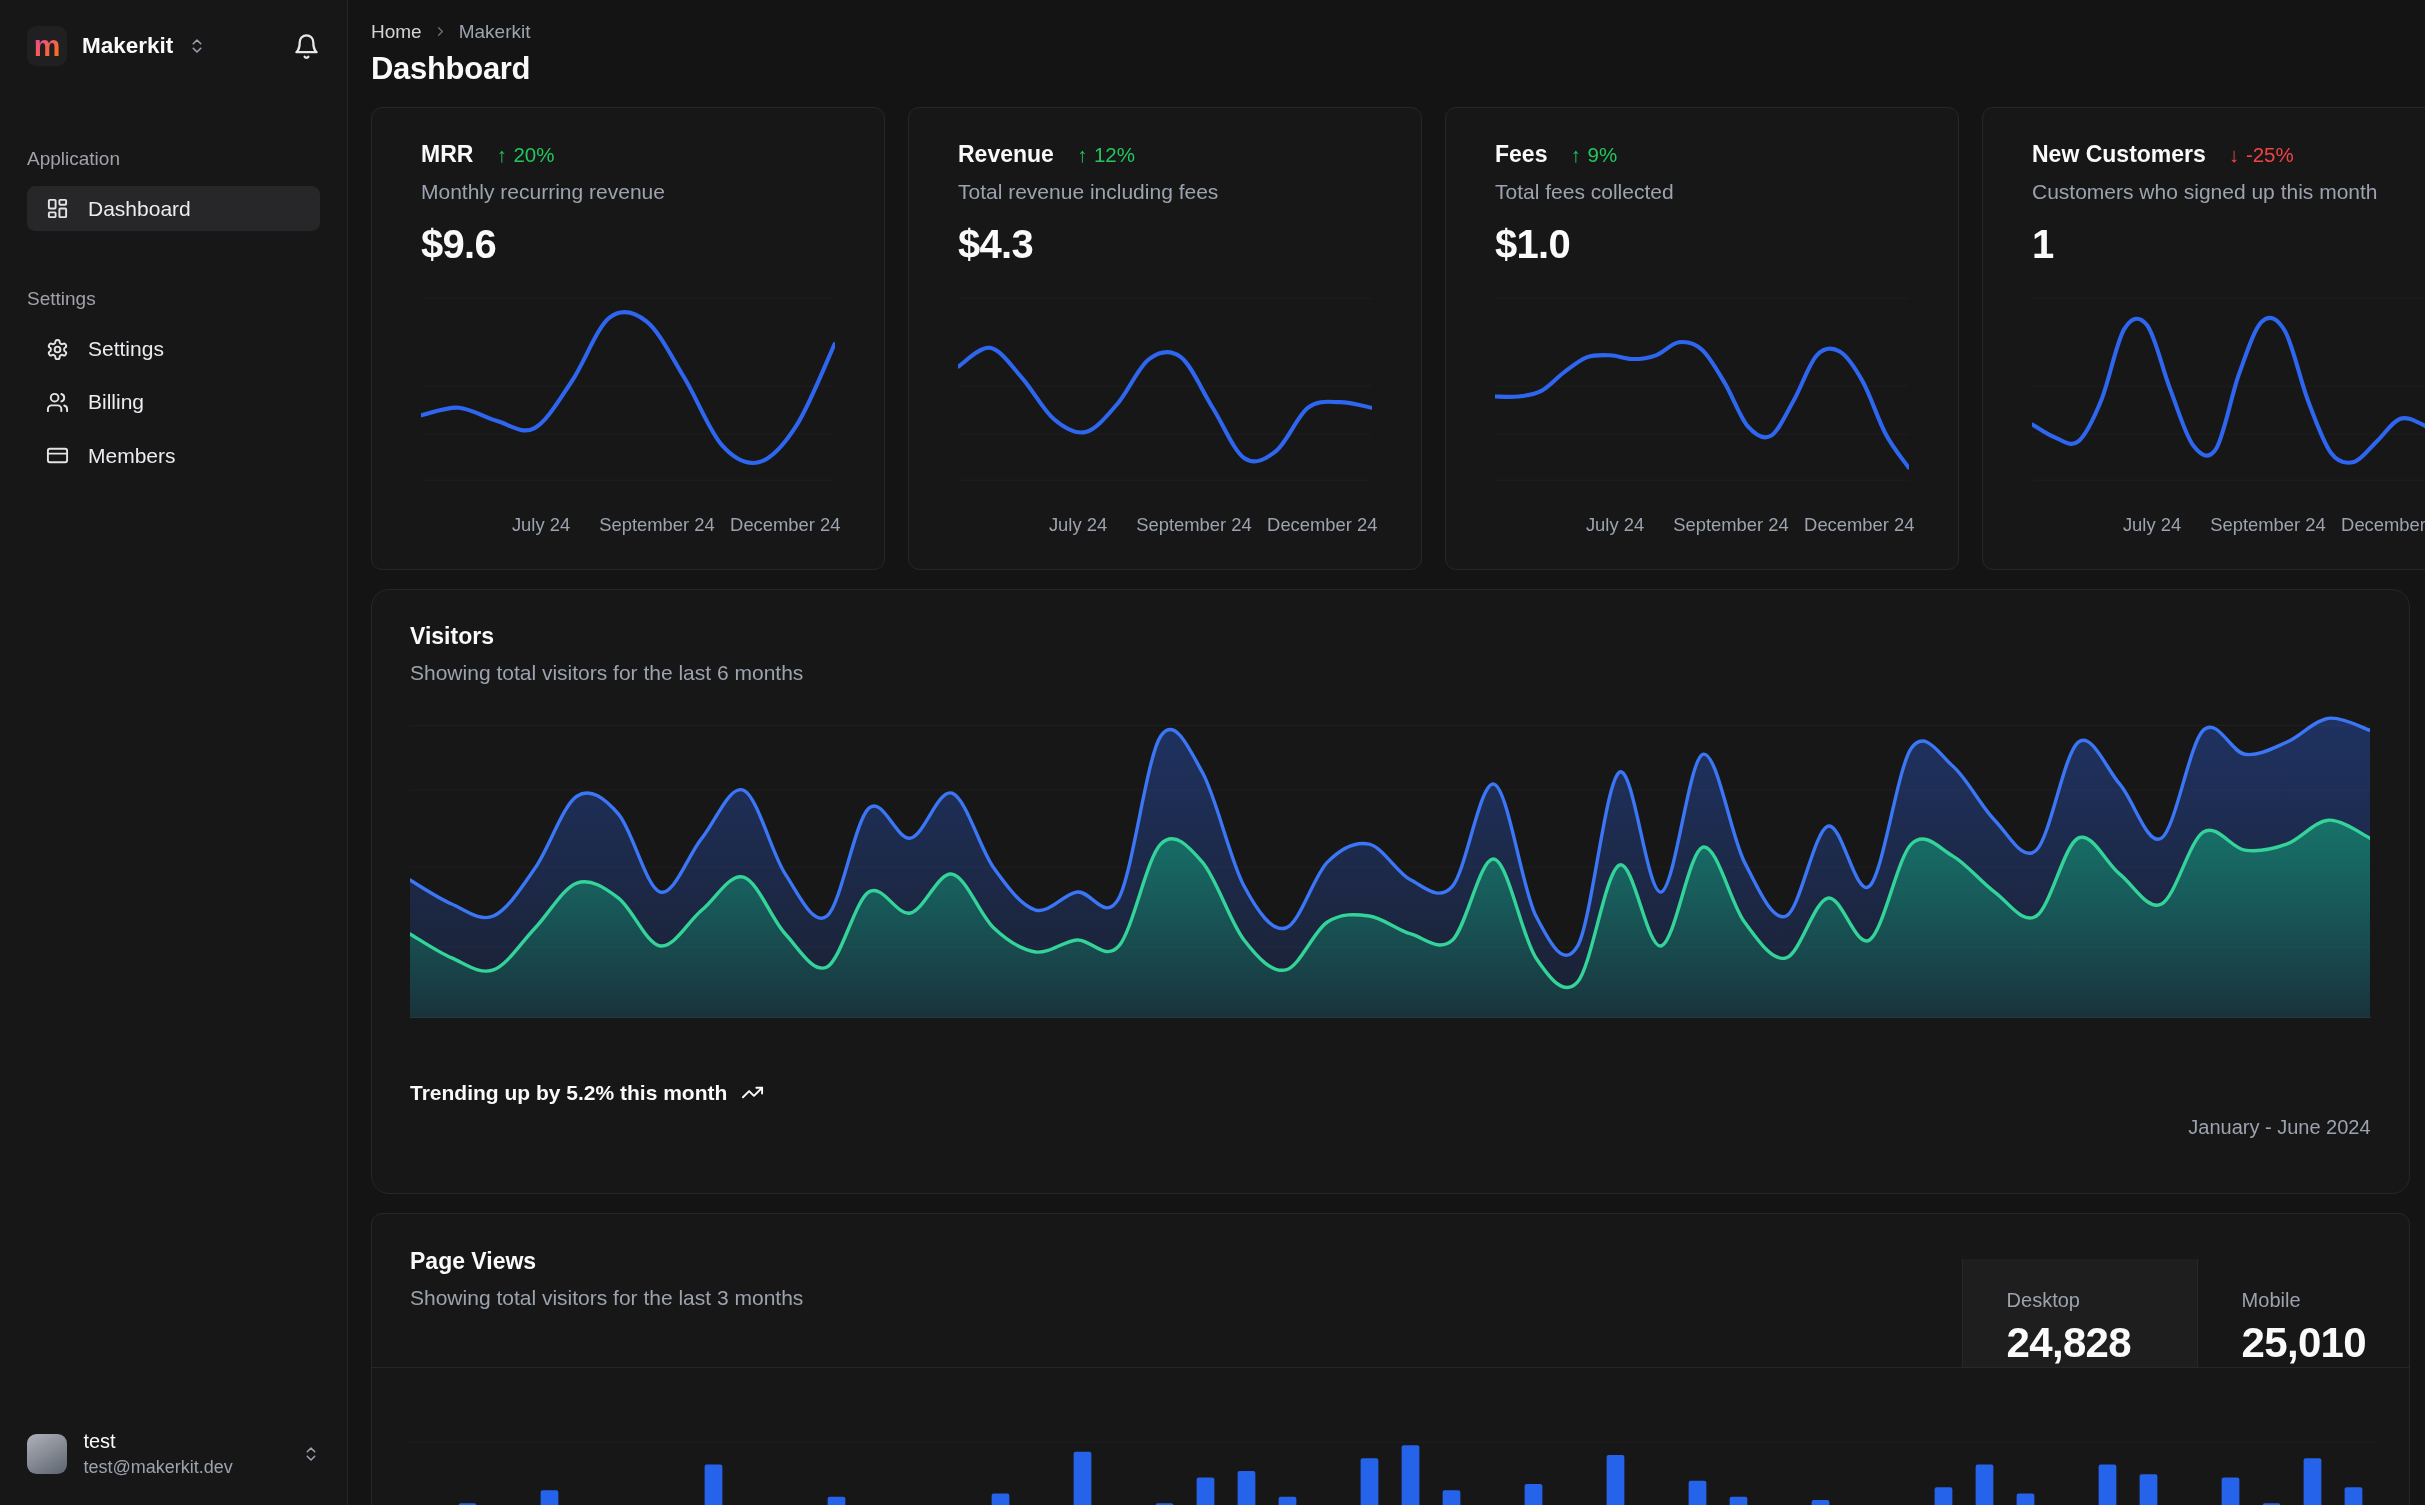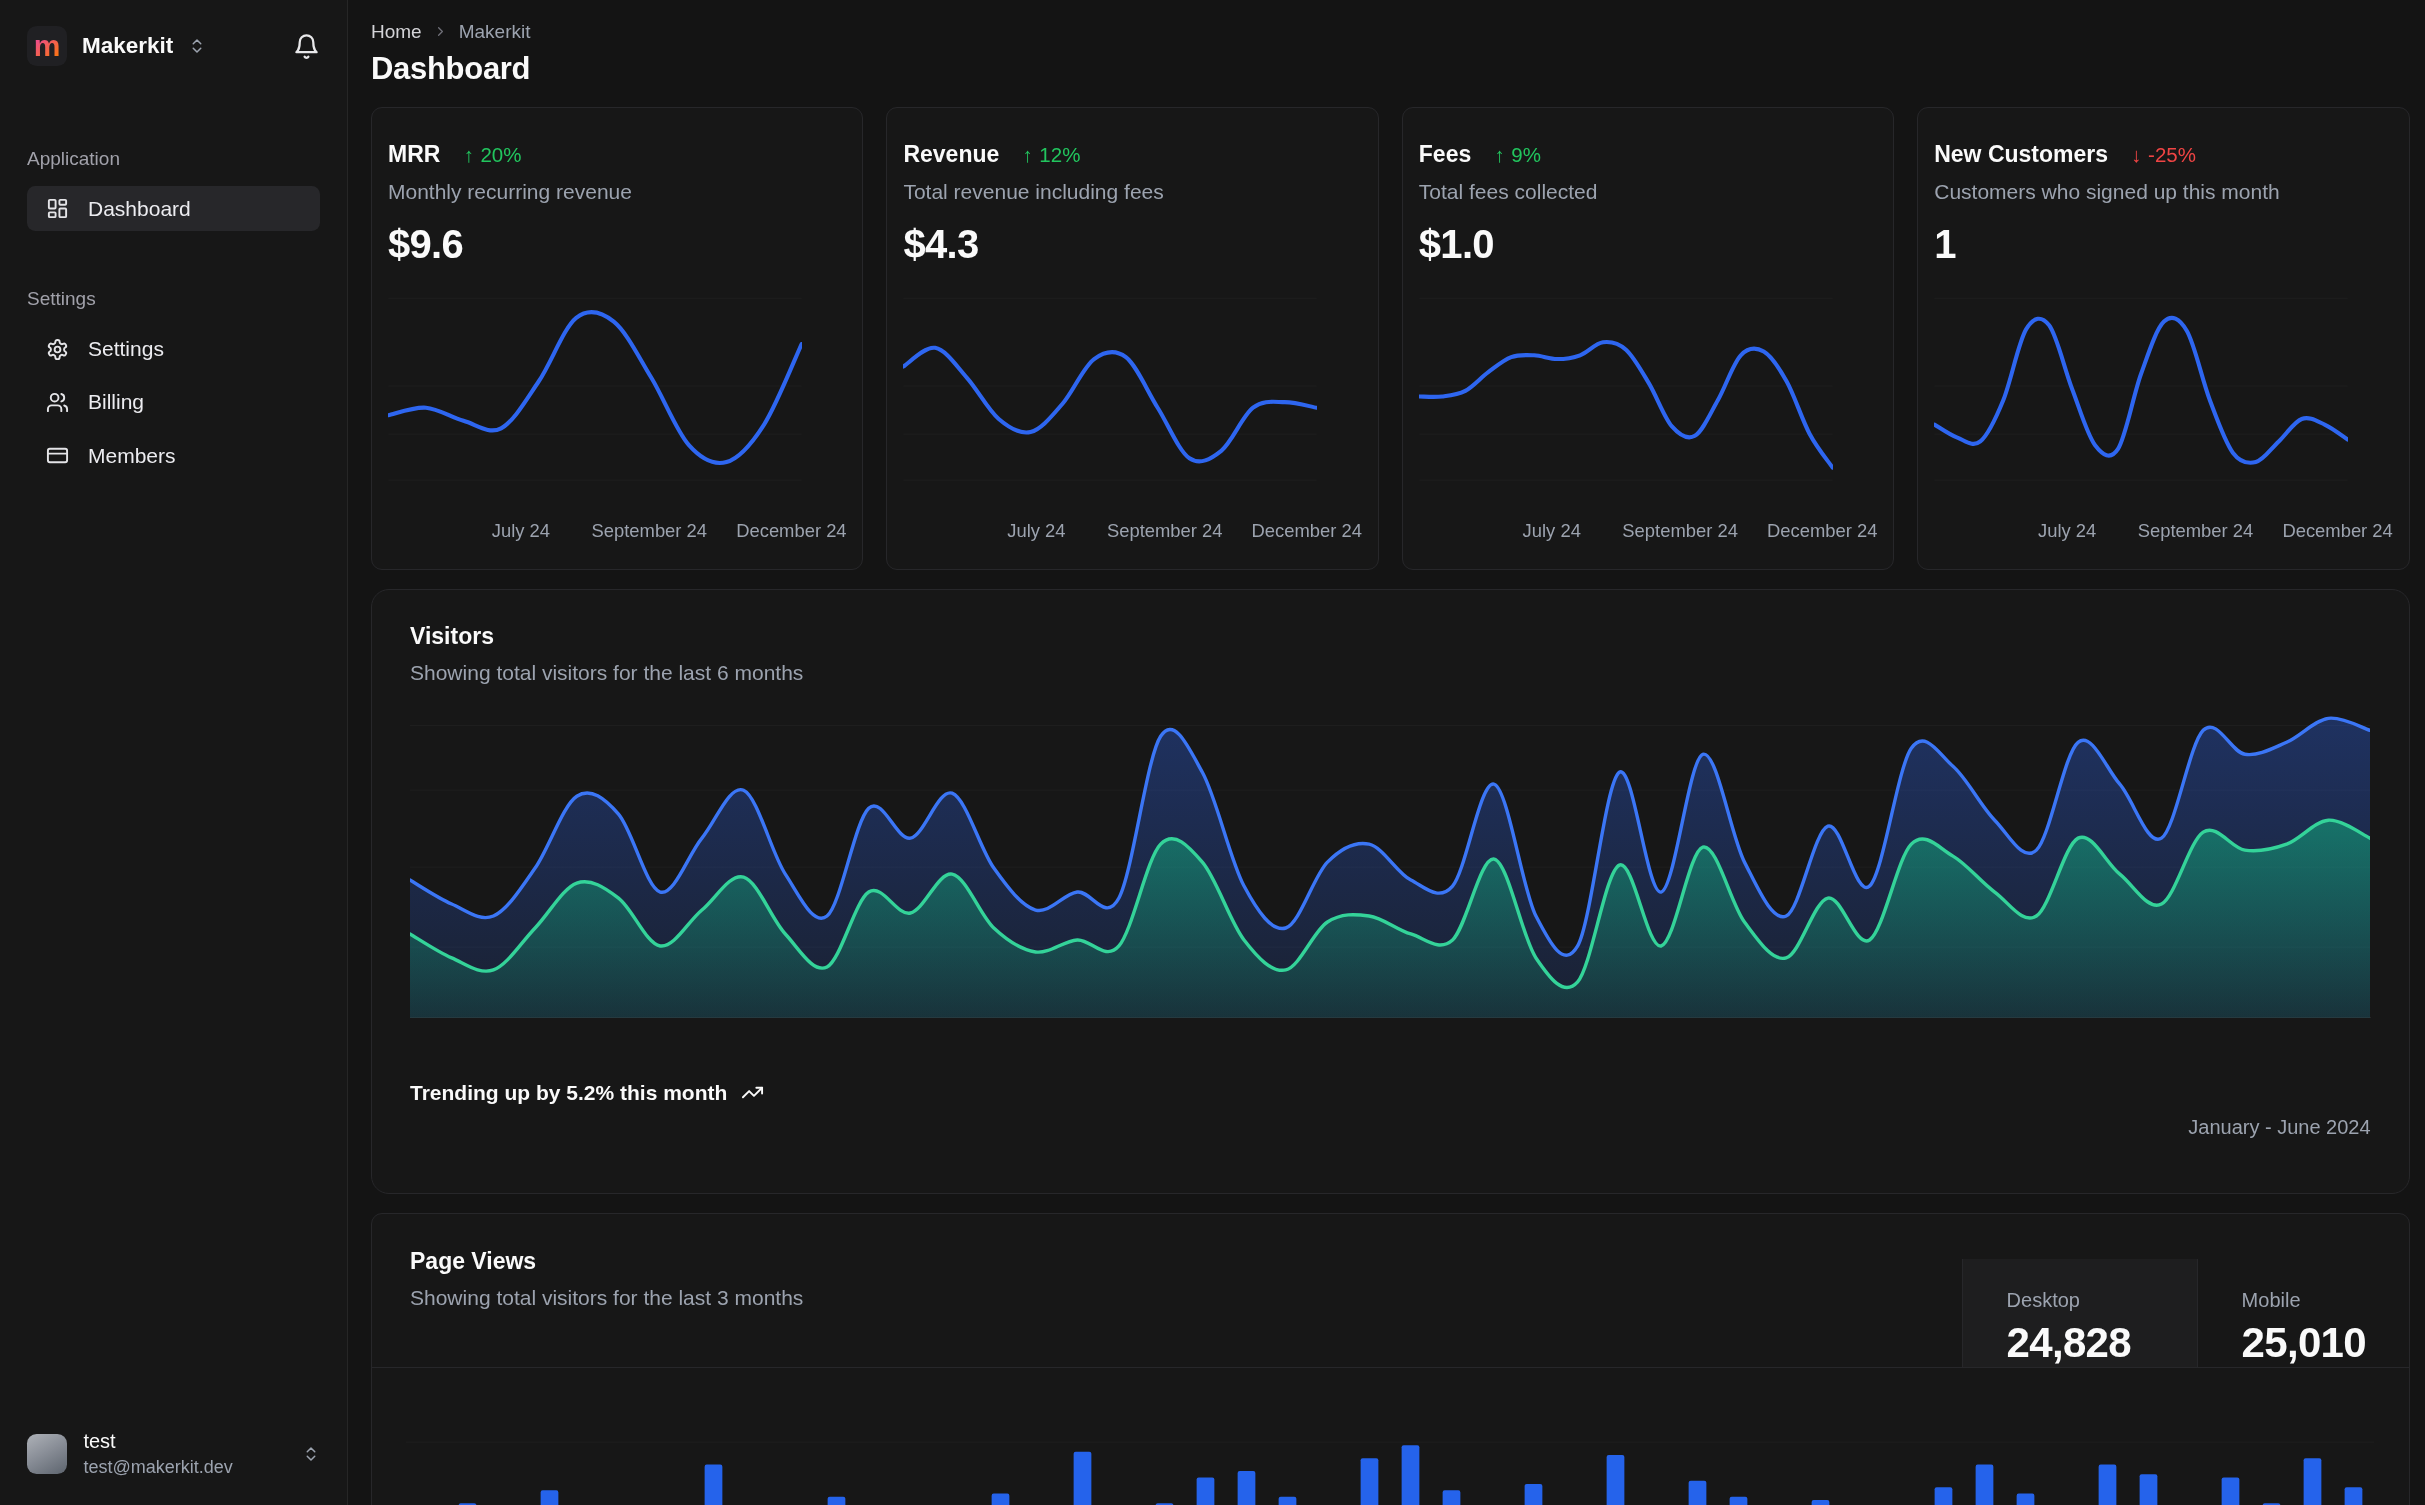--- a/index.html
+++ b/index.html
@@ -60,31 +60,31 @@
   .main { flex:1; padding:20.5px 16.4px 0 23px; overflow:hidden; background:#141414; }
   .breadcrumb { display:flex; align-items:center; gap:11px; font-size:19px; color:#d4d4d8; }
   .crumb-sep { color:#71717a; }
   .crumb-current { color:#9ca3af; }
   .page-title { margin-top:8.2px; font-size:31px; font-weight:700; letter-spacing:-0.3px; }
 
   .stats-row { display:flex; gap:23px; margin-top:20.5px; }
   .stat-card {
     flex:1; height:463px; background:#171717;
     border:0.7px solid #27272a; border-radius:11px;
-    padding:33px 16px; display:flex; flex-direction:column;
+    padding:33px 49px; display:flex; flex-direction:column;
   }
   .stat-head { display:flex; align-items:baseline; }
   .stat-title { font-size:23px; font-weight:600; }
   .badge { display:inline-flex; align-items:center; gap:6.8px; font-size:20.5px; font-weight:500; margin-left:23px; }
   .badge.up { color:#22c55e; }
   .badge.down { color:#ef4444; }
   .stat-desc { margin-top:12.3px; font-size:21px; color:#9ca3af; }
   .stat-value { margin-top:18px; font-size:40px; font-weight:700; letter-spacing:-0.7px; }
   .spark-wrap { margin-top:24.6px; height:212px; position:relative; }
-  .spark-labels { position:relative; height:30px; margin-top:15px; }
+  .spark-labels { position:relative; height:30px; margin-top:9px; }
   .spark-labels span {
     position:absolute; top:4.1px; transform:translateX(-50%);
     font-size:18.4px; color:#9ca3af; white-space:nowrap;
   }
   .t1 { left:29%; } .t2 { left:57%; } .t3 { left:88%; }
 
   .panel {
     margin-top:19px; height:605px; background:#171717;
     border:0.7px solid #27272a; border-radius:18px; padding:33px 38px;
   }

